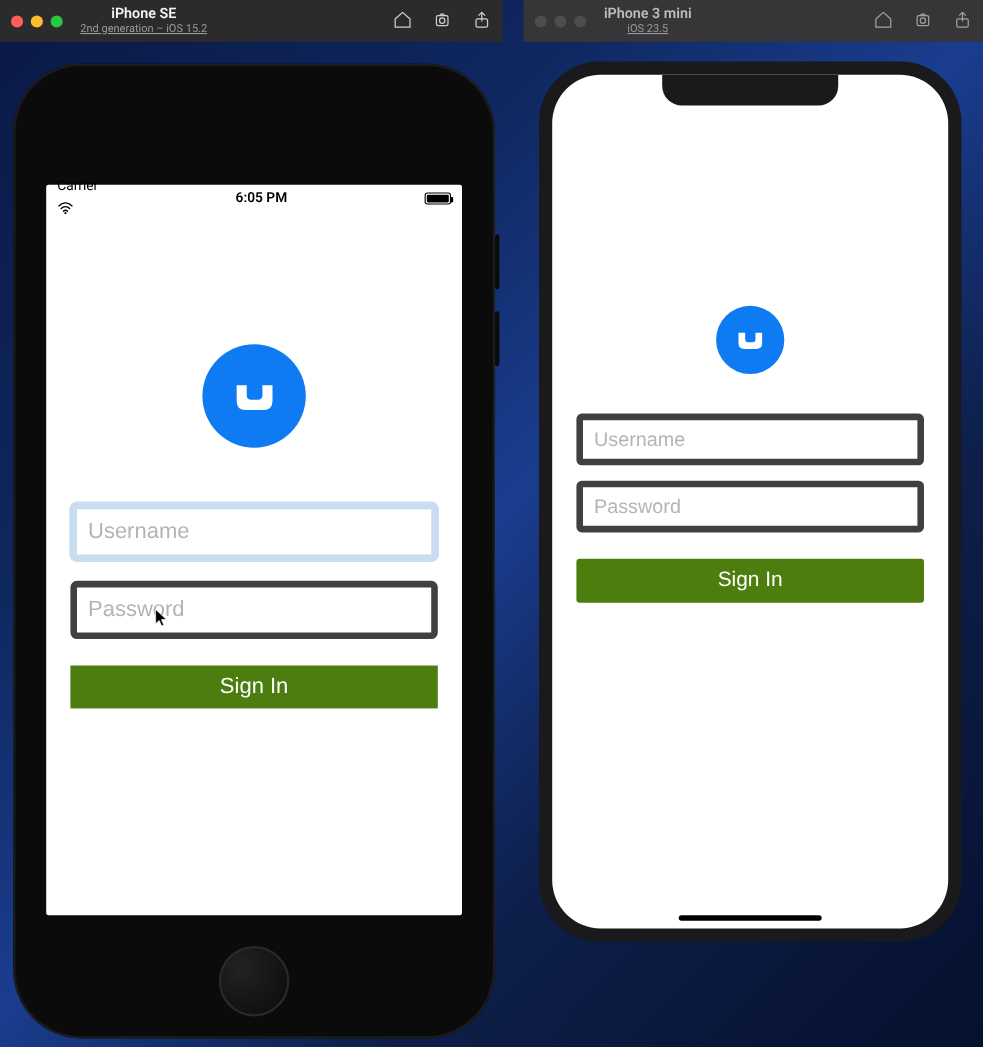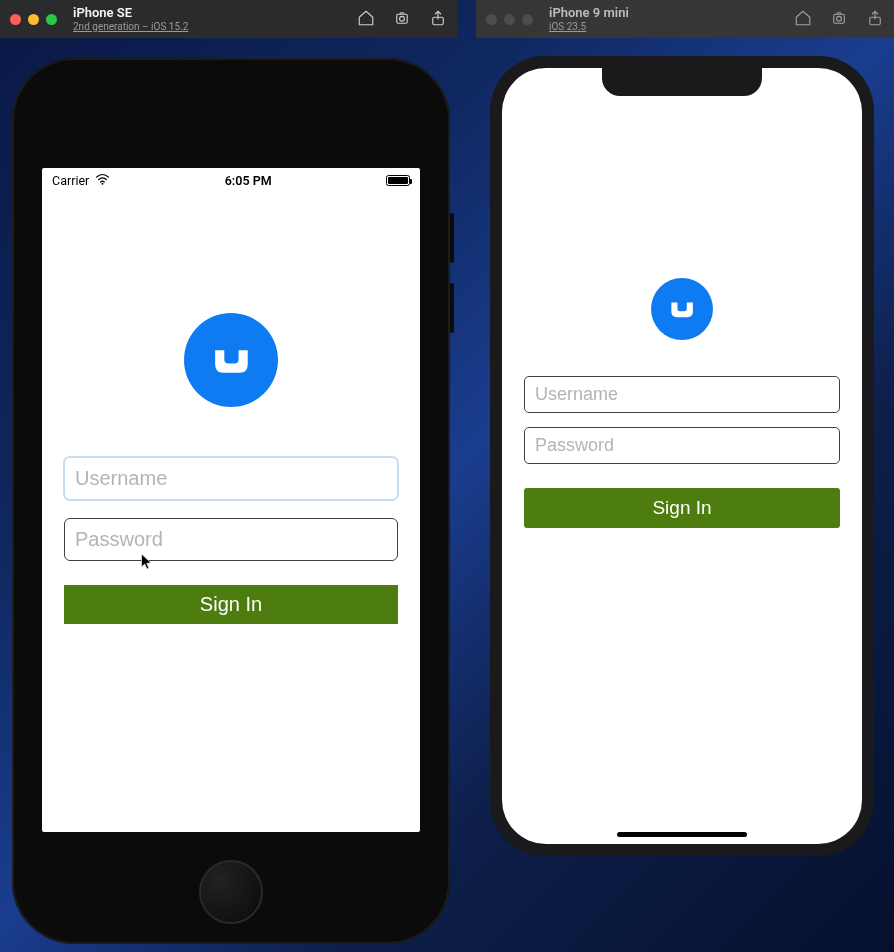--- a/index.html
+++ b/index.html
@@ -23,21 +23,21 @@
     padding: 0 10px;
     color: #ccc;
     font-size: 12px;
   }
   .sim-titlebar.left { left: 0; width: 457px; }
   .sim-titlebar.right { left: 476px; width: 418px; background: #363638; }
   .traffic { display:flex; gap:7px; margin-right: 16px; }
   .traffic span { width:11px; height:11px; border-radius:50%; display:inline-block; }
   .tl-red{background:#ff5f57;} .tl-yellow{background:#febc2e;} .tl-green{background:#28c840;}
   .traffic.inactive span { background:#4d4d4f; }
-  .title-block { display:flex; flex-direction:column; line-height:1.15; }
+  .title-block { display:flex; flex-direction:column; line-height:1.15;align-items:center; }
   .title-main { color:#f5f5f5; font-weight:600; font-size:13px;}
   .title-sub { color:#9a9a9c; font-size:10px;text-decoration:underline;}
   .tb-icons { margin-left:auto; display:flex; gap:18px; align-items:center; }
   .tb-icons svg { width:18px; height:18px; stroke:#cfcfd1; fill:none; stroke-width:1.5; }
 
   
   .phone-se {
     position:absolute;
     left: 12px;
     top: 58px;
@@ -60,21 +60,21 @@
     position:absolute; left:50%; transform:translateX(-50%); bottom:20px;
     width:64px; height:64px; border-radius:50%;
     background:radial-gradient(circle at 30% 30%, #222, #0a0a0a);
     border:2px solid #2a2a2a;
   }
 
   .se-statusbar {
     display:flex; align-items:center; justify-content:space-between;
     padding: 3px 10px 0 10px; height:22px; font-size:12.5px; color:#000;
   }
-  .se-statusbar .left-group{display:flex; gap:6px; align-items:flex-start;}
+  .se-statusbar .left-group{display:flex; gap:6px; align-items:flex-start;flex-direction:column;}
   .se-statusbar .right-group{display:flex; gap:4px; align-items:center;}
   .battery-ic { width:24px; height:11px; border:1.2px solid #000; border-radius:2.5px; position:relative;}
   .battery-ic::after{content:""; position:absolute; right:-3px; top:2.5px; width:2px; height:5px; background:#000; border-radius:0 1px 1px 0;}
   .battery-ic .fill{position:absolute; left:1px; top:1px; bottom:1px; right:1.5px; background:#000; border-radius:1px;}
 
   
   .phone-13 {
     position:absolute;
     left: 490px;
     top: 56px;
@@ -111,21 +111,21 @@
   }
   .se-screen .app { top:145px; }
   .p13-inner .app { top:210px; padding: 0 22px; }
 
   .logo { border-radius:50%; background:#0f7bf2; display:flex; align-items:center; justify-content:center; }
   .se-screen .logo { width:94px; height:94px; margin-bottom: 50px; }
   .p13-inner .logo { width:62px; height:62px; margin-bottom: 36px; }
   .logo svg { width:52%; height:52%; }
 
   .field {
-    width:100%; border:1px solid #404040; border-radius:6px;
+    width:100%; border:6px solid #404040; border-radius:6px;
     background:#fff; padding: 9px 10px; margin-bottom: 18px;
   }
   .field.focus { border-color:#c8dcf2; box-shadow:0 0 0 1px #c8dcf2; }
   .field input {
     width:100%; border:none; outline:none; font-size:20px; color:#000;
     background:transparent;
   }
   .field input::placeholder { color:#b4b4b8; }
   .p13-inner .field { padding:7px 10px; margin-bottom:14px; border-radius:5px;}
   .p13-inner .field input { font-size:18px; }
@@ -170,21 +170,21 @@
   </div>
 </div>
 
 <div class="sim-titlebar right">
   <div class="traffic inactive">
     <span></span>
     <span></span>
     <span></span>
   </div>
   <div class="title-block">
-    <span class="title-main" style="color:#bdbdbe">iPhone 9 mini</span>
+    <span class="title-main" style="color:#bdbdbe">iPhone 3 mini</span>
     <span class="title-sub">iOS 23.5</span>
   </div>
   <div class="tb-icons" style="opacity:.7">
     <span><svg viewBox="0 0 24 24">
           <path d="M3 11 L12 3 L21 11 V21 H3 Z" stroke-linejoin="round"></path>
         </svg></span>
     <span><svg viewBox="0 0 24 24">
           <rect x="5" y="7" width="14" height="12" rx="2"></rect>
           <circle cx="12" cy="13" r="3.2"></circle>
           <path d="M9 7l1.4-2h3.2L15 7"></path>

